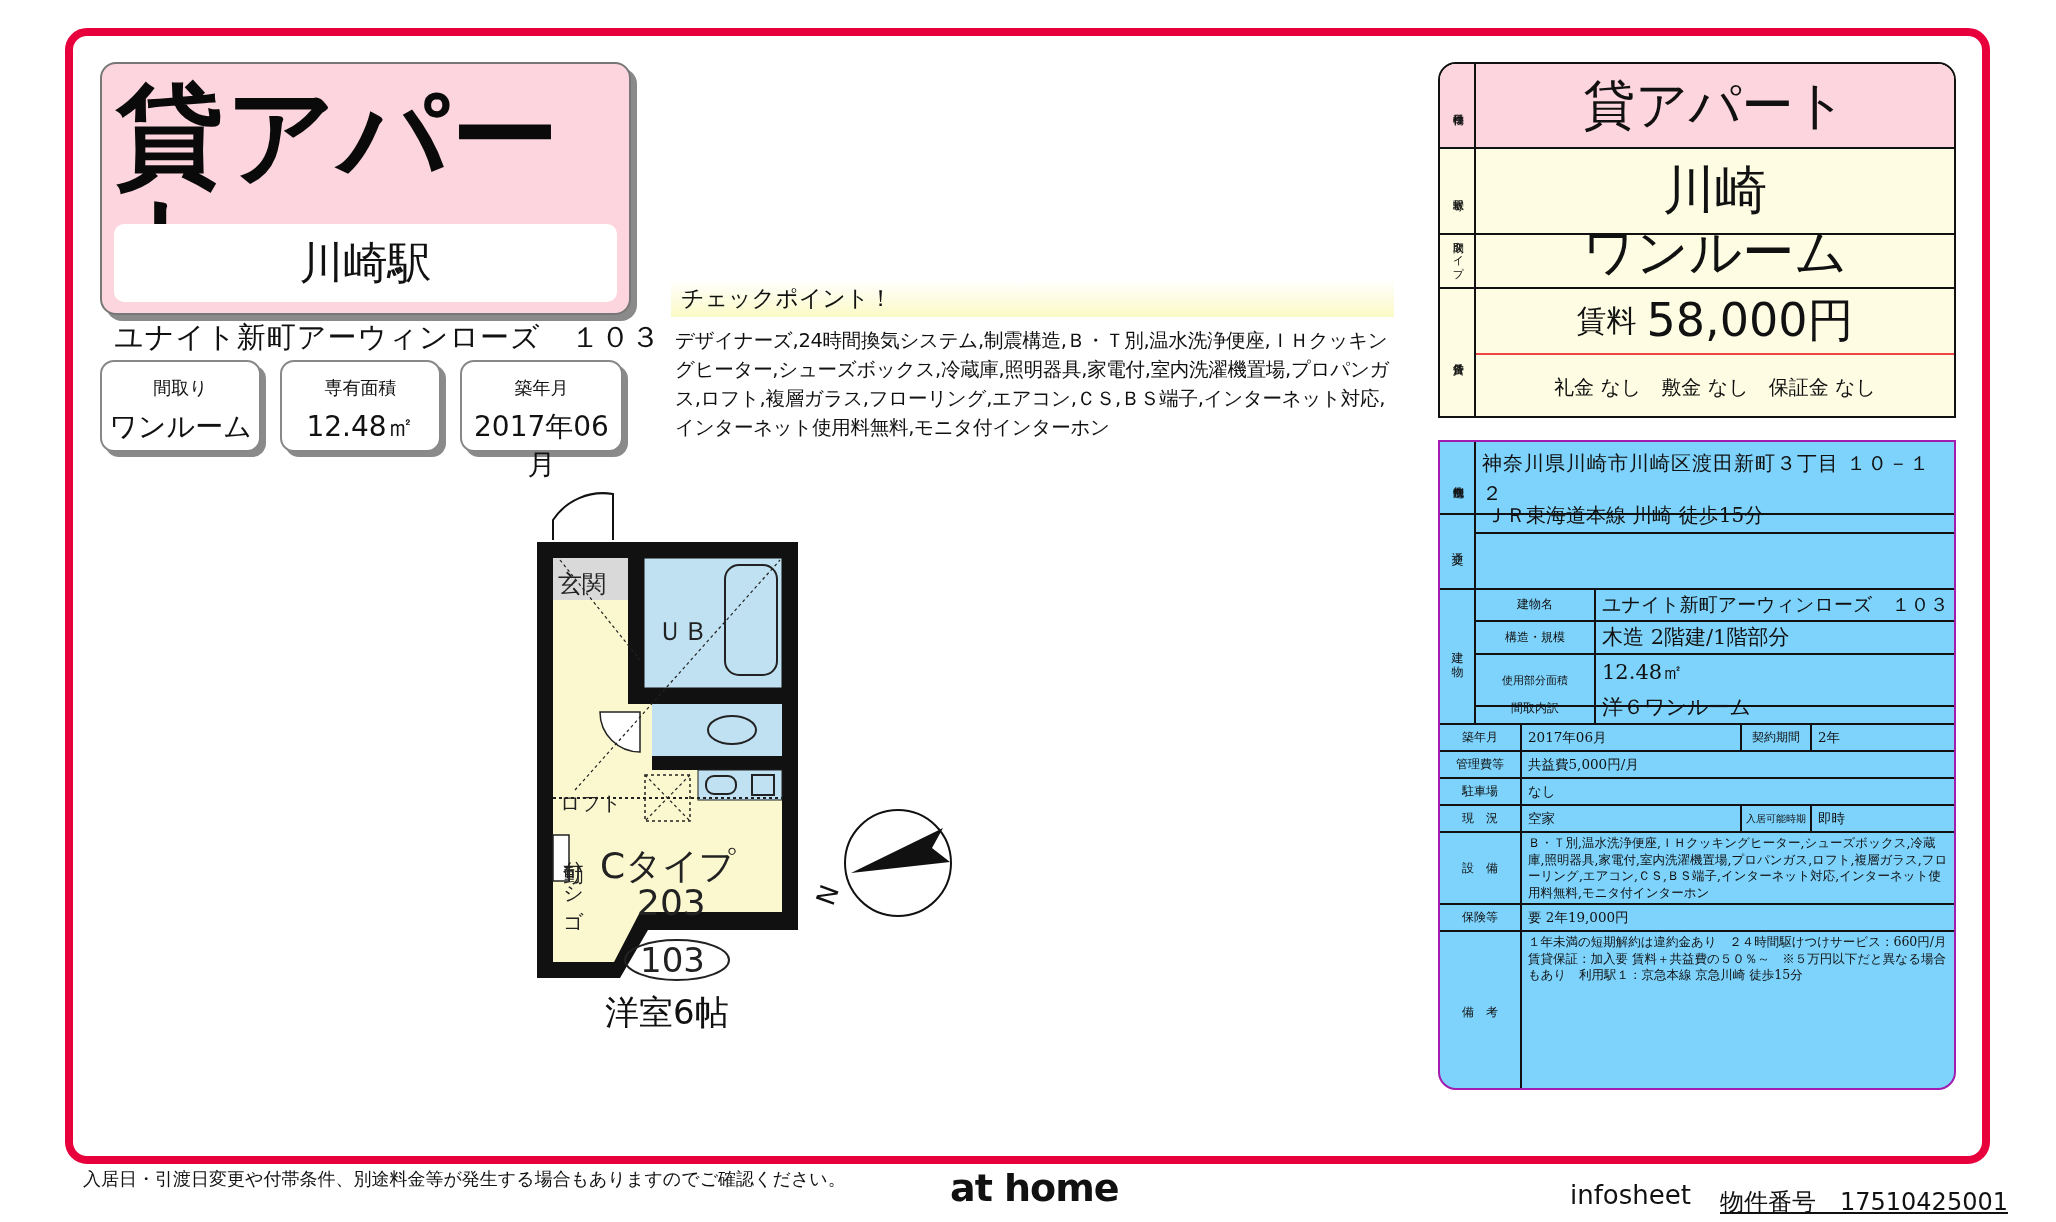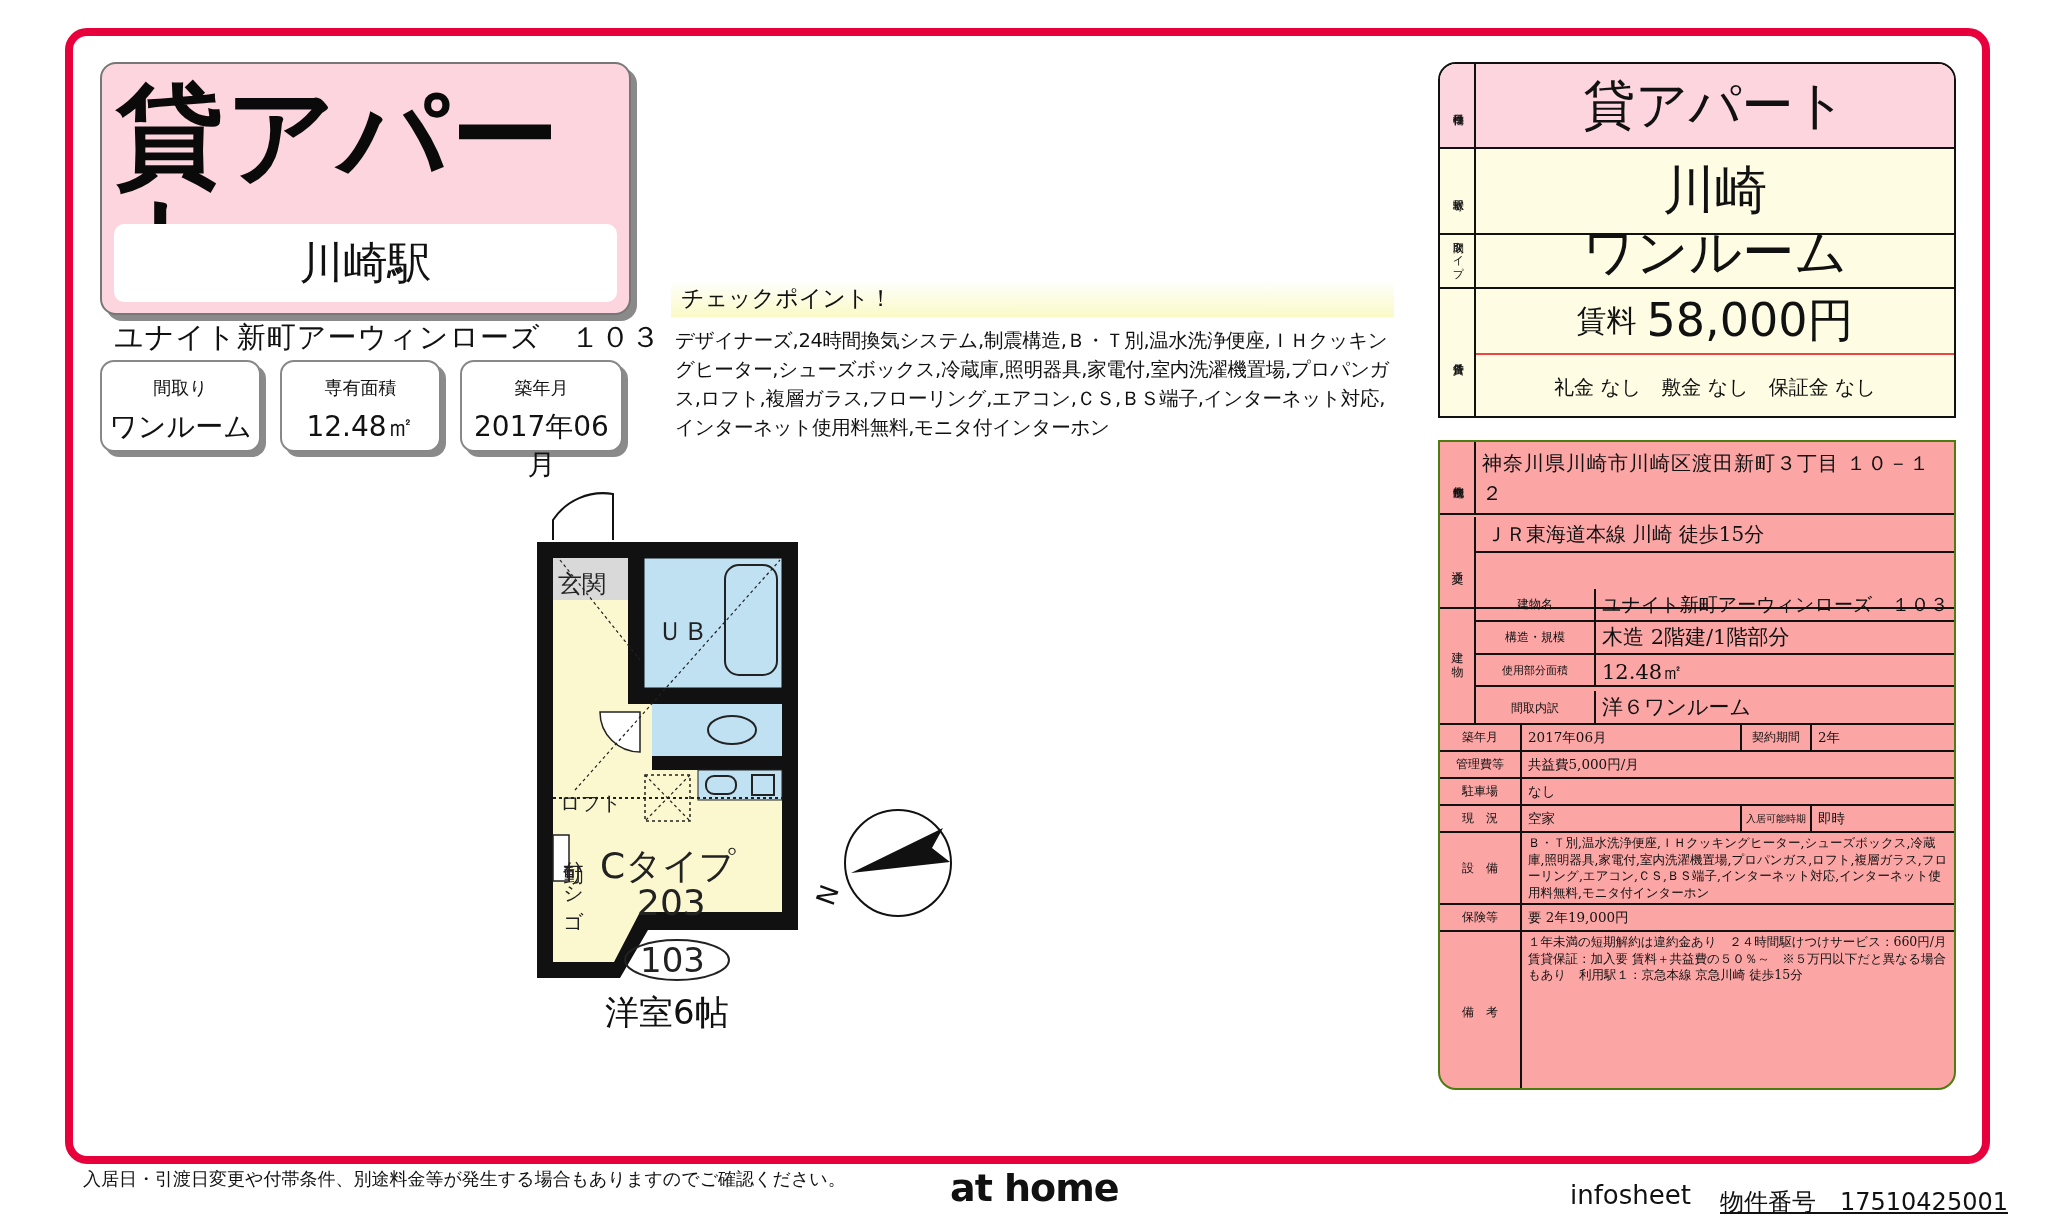--- a/index.html
+++ b/index.html
@@ -36,21 +36,21 @@
   
   .sum { position: absolute; left: 1438px; top: 62px; width: 518px; height: 356px;
     border: 2px solid #111; border-radius: 18px 18px 0 0; overflow: hidden; background: #fefde4; }
   .sum .row { position: absolute; left: 0; width: 100%; border-bottom: 2px solid #111; display: flex; }
   .sum .lab { width: 36px; border-right: 2px solid #111; font-size: 11px; writing-mode: vertical-rl; text-orientation: upright;
     display: flex; align-items: center; justify-content: center; letter-spacing: 0; }
   .sum .val { flex: 1; display: flex; align-items: center; justify-content: center; }
 
   
   .det { position: absolute; left: 1438px; top: 440px; width: 518px; height: 650px;
-    border: 2px solid #4d7c0f; border-radius: 0 0 18px 18px; background: #fca5a5; overflow: hidden;
+    border: 2px solid #a21caf; border-radius: 0 0 18px 18px; background: #7dd3fc; overflow: hidden;
     font-family: "DejaVu Serif", "Liberation Serif", serif; padding-left: 32px; }
   .det .r { position: absolute; left: 0; width: 100%; border-bottom: 2px solid #111; }
   .det .c { position: absolute; top: 0; bottom: 0; border-right: 2px solid #111; display: flex; align-items: center; }
   .det .lab-s { font-family: "DejaVu Sans", "Liberation Sans", sans-serif; font-size: 12px; justify-content: center; }
   .det .v { padding-left: 6px; font-size: 13.5px; }
 
   .footer-note { position: absolute; left: 83px; top: 1167px; font-size: 18px; line-height: 24px; }
   .logo { position: absolute; left: 950px; top: 1166px; font-size: 38px; font-weight: bold; letter-spacing: -1px; font-family: "DejaVu Sans", sans-serif; }
   .infosheet { position: absolute; left: 1570px; top: 1180px; font-size: 26px; }
   .prop-no { position: absolute; left: 1720px; top: 1186px; font-size: 24px; text-decoration: underline; }
@@ -154,36 +154,36 @@
       <div style="flex:1;display:flex;align-items:center;justify-content:center;font-size:20px;">礼金 なし　敷金 なし　保証金 なし</div>
     </div>
   </div>
 </div>
 
 <div class="det">
   <div class="r" style="top:0;height:73px;">
     <div class="c lab-s" style="left:0;width:36px;writing-mode:vertical-rl;font-size:11px;">物件所在地</div>
     <div style="position:absolute;left:42px;top:6px;right:10px;font-size:20px;line-height:30px;letter-spacing:1px;">神奈川県川崎市川崎区渡田新町３丁目 １０－１２</div>
   </div>
-  <div class="r" style="top:75px;height:92px;">
+  <div class="r" style="top:56px;height:92px;">
     <div class="c lab-s" style="left:0;width:36px;writing-mode:vertical-rl;font-size:12px;">交通</div>
     <div style="position:absolute;left:36px;right:0;top:0;height:36px;border-bottom:2px solid #111;padding-left:10px;font-size:20px;line-height:34px;">ＪＲ東海道本線 川崎 徒歩15分</div>
     <div style="position:absolute;left:36px;right:0;top:36px;height:38px;padding-left:10px;"></div>
   </div>
   <div class="r" style="top:147px;height:136px;">
     <div class="c lab-s" style="left:0;width:36px;writing-mode:vertical-rl;font-size:12px;letter-spacing:14px;">建物</div>
     <div style="position:absolute;left:36px;right:0;top:0;height:33px;border-bottom:2px solid #111;display:flex;">
       <div class="lab-s" style="width:120px;border-right:2px solid #111;display:flex;align-items:center;justify-content:center;font-size:12px;">建物名</div>
       <div style="padding-left:6px;font-size:19px;line-height:31px;">ユナイト新町アーウィンローズ　１０３</div>
     </div>
     <div style="position:absolute;left:36px;right:0;top:33px;height:33px;border-bottom:2px solid #111;display:flex;">
       <div class="lab-s" style="width:120px;border-right:2px solid #111;display:flex;align-items:center;justify-content:center;font-size:12px;">構造・規模</div>
       <div style="padding-left:6px;font-size:21px;line-height:31px;">木造 2階建/1階部分</div>
     </div>
-    <div style="position:absolute;left:36px;right:0;top:66px;height:32px;border-bottom:2px solid #111;display:flex;">
+    <div style="position:absolute;left:36px;right:0;top:66px;height:52px;border-bottom:2px solid #111;display:flex;">
       <div class="lab-s" style="width:120px;border-right:2px solid #111;display:flex;align-items:center;justify-content:center;font-size:11px;">使用部分面積</div>
       <div style="padding-left:6px;font-size:21px;line-height:34px;">12.48㎡</div>
     </div>
     <div style="position:absolute;left:36px;right:0;top:102px;height:34px;display:flex;">
       <div class="lab-s" style="width:120px;border-right:2px solid #111;display:flex;align-items:center;justify-content:center;font-size:12px;">間取内訳</div>
       <div style="padding-left:6px;font-size:21px;line-height:32px;">洋６ワンルーム</div>
     </div>
   </div>
 
   <div class="r" style="top:283px;height:27px;">

